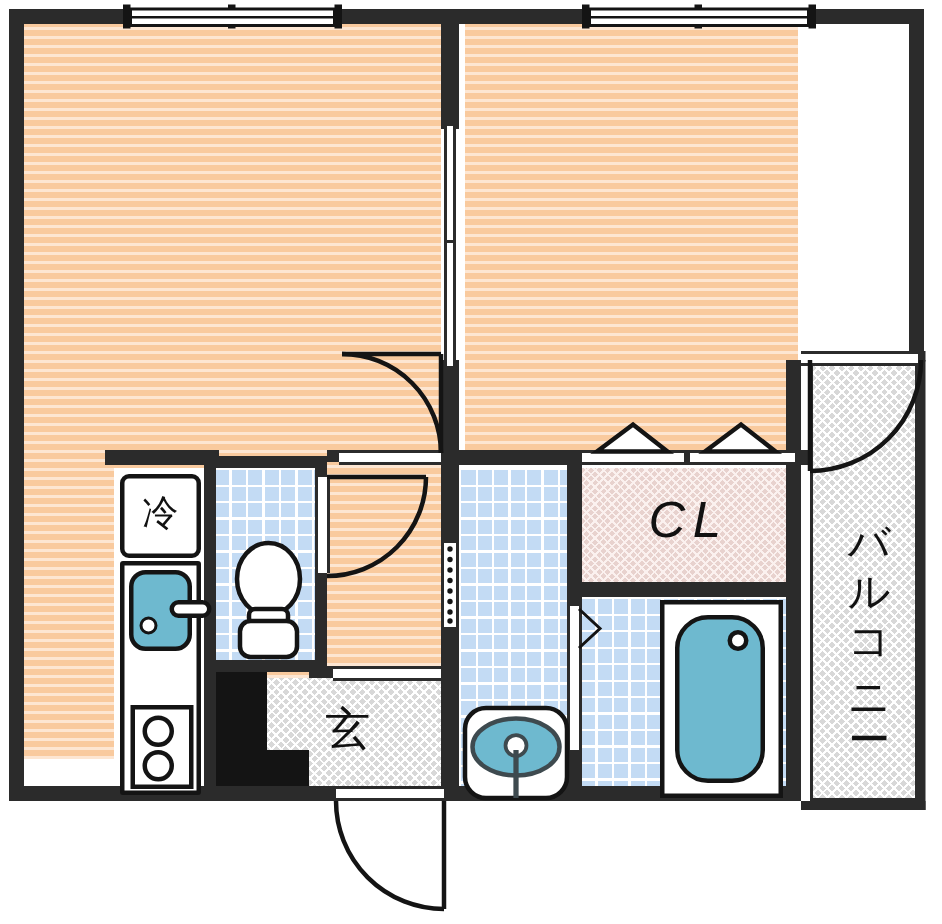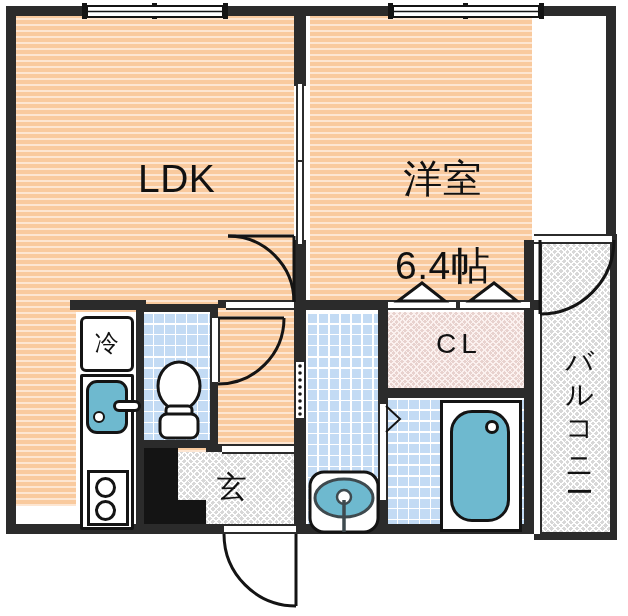--- a/index.html
+++ b/index.html
@@ -52,21 +52,21 @@
   .room-label{
     position:absolute;
     text-align:center;
     color:#111111;
     line-height:1.12;
     white-space:pre;
     font-weight:400;
     letter-spacing:0.5px;
   }
   .lbl-big{font-size:39px;}
-  .lbl-cl{font-size:28px;letter-spacing:5px;}
+  .lbl-cl{font-size:34px;letter-spacing:5px;font-style:italic;}
   .lbl-gen{font-size:30px;}
   .lbl-fridge{font-size:24px;}
   .lbl-vert{
     position:absolute;
     writing-mode:vertical-rl;
     text-orientation:upright;
     font-size:28px;
     letter-spacing:5px;
     color:#111111;
   }
@@ -275,26 +275,25 @@
       <circle cx="36" cy="27" r="7" fill="#FFFFFF" stroke="#3E4A4F" stroke-width="2.5"></circle>
       <line x1="36" y1="30" x2="36" y2="62" stroke="#3E4A4F" stroke-width="3.5"></line>
     </svg>
   </div>
 
   <div class="abs fix-outline" style="left:440px;top:400px;width:82px;height:132px;"></div>
   <div class="abs tub" style="left:450px;top:410px;width:60px;height:112px;border-radius:22px;"></div>
   <div class="abs" style="left:485px;top:420px;width:14px;height:14px;background:#FFFFFF;border:3px solid #141414;border-radius:50%;"></div>
 
   <div class="room-label lbl-big" style="left:54px;top:113px;width:200px;">
-    <span>LDK</span><br>
+    <br>
   </div>
 
   <div class="room-label lbl-big" style="left:320px;top:113px;width:200px;">
-    <span>洋室</span><br>
-    <span>6.4帖</span>
+    <br>
   </div>
 
   <div class="room-label lbl-cl" style="left:386px;top:328px;width:146px;">CL</div>
 
   <div class="room-label lbl-gen" style="left:170px;top:470px;width:124px;">玄</div>
 
   <div class="lbl-vert" style="left:560px;top:330px;">バルコニー</div>
 
 </div>
 

